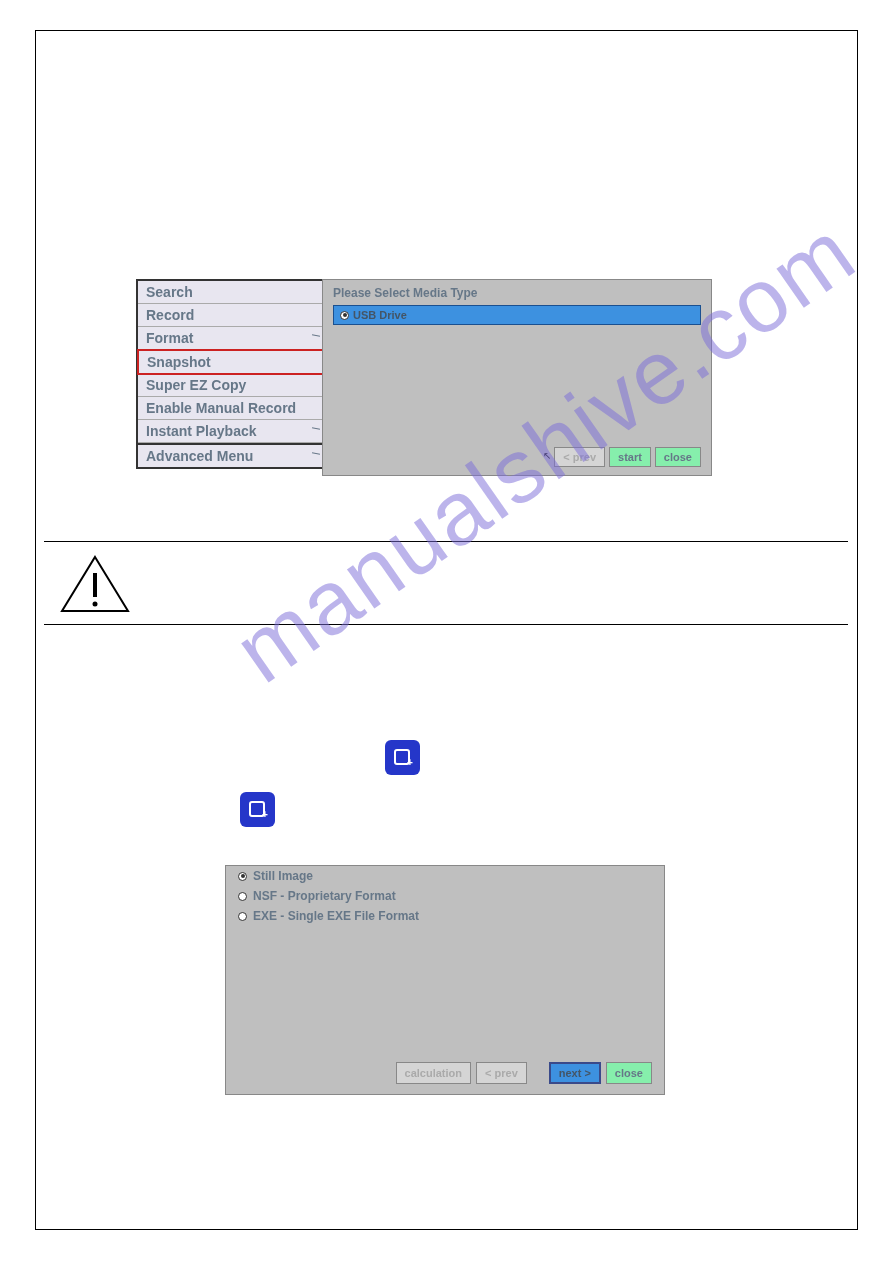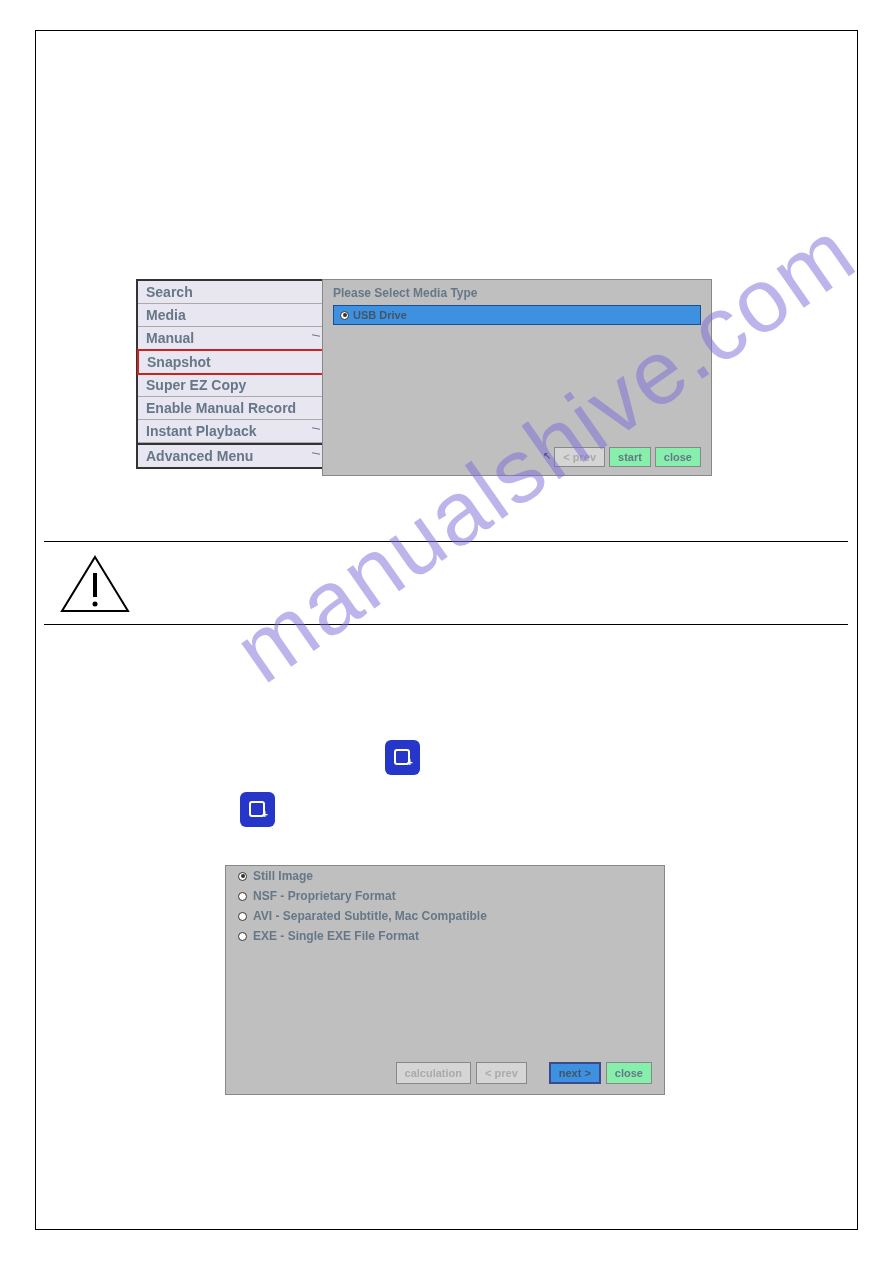--- a/index.html
+++ b/index.html
@@ -201,22 +201,22 @@
 </style>
 </head>
 <body>
 
 <div class="page-border"></div>
 
 <div class="watermark">manualshive.com</div>
 
 <div class="context-menu">
   <div class="context-menu-item">Search</div>
-  <div class="context-menu-item">Media</div>
-  <div class="context-menu-item"><span>Manual</span><span class="submenu-arrow"></span></div>
+  <div class="context-menu-item">Record</div>
+  <div class="context-menu-item"><span>Format</span><span class="submenu-arrow"></span></div>
   <div class="context-menu-item highlighted"><span>Snapshot</span></div>
   <div class="context-menu-item">Super EZ Copy</div>
   <div class="context-menu-item">Enable Manual Record</div>
   <div class="context-menu-item"><span>Instant Playback</span><span class="submenu-arrow"></span></div>
   <div class="context-menu-item" style="border-top:2px solid #333;border-bottom:none;"><span>Advanced Menu</span><span class="submenu-arrow"></span></div>
 </div>
 
 <div class="media-dialog">
   <div class="media-dialog-title">Please Select Media Type</div>
   <div class="media-option-selected">
@@ -257,24 +257,20 @@
   <div class="archive-option">
     <span class="radio-dot filled"></span>
     <span>Still Image</span>
   </div>
   <div class="archive-option">
     <span class="radio-dot"></span>
     <span>NSF - Proprietary Format</span>
   </div>
   <div class="archive-option">
     <span class="radio-dot"></span>
-    <span>AVI - Separated Subtitle, Mac Compatible</span>
-  </div>
-  <div class="archive-option">
-    <span class="radio-dot"></span>
     <span>EXE - Single EXE File Format</span>
   </div>
   <div class="archive-buttons">
     <button class="btn disabled">calculation</button>
     <button class="btn disabled">&lt; prev</button>
     <button class="btn primary">next &gt;</button>
     <button class="btn">close</button>
   </div>
 </div>
 

